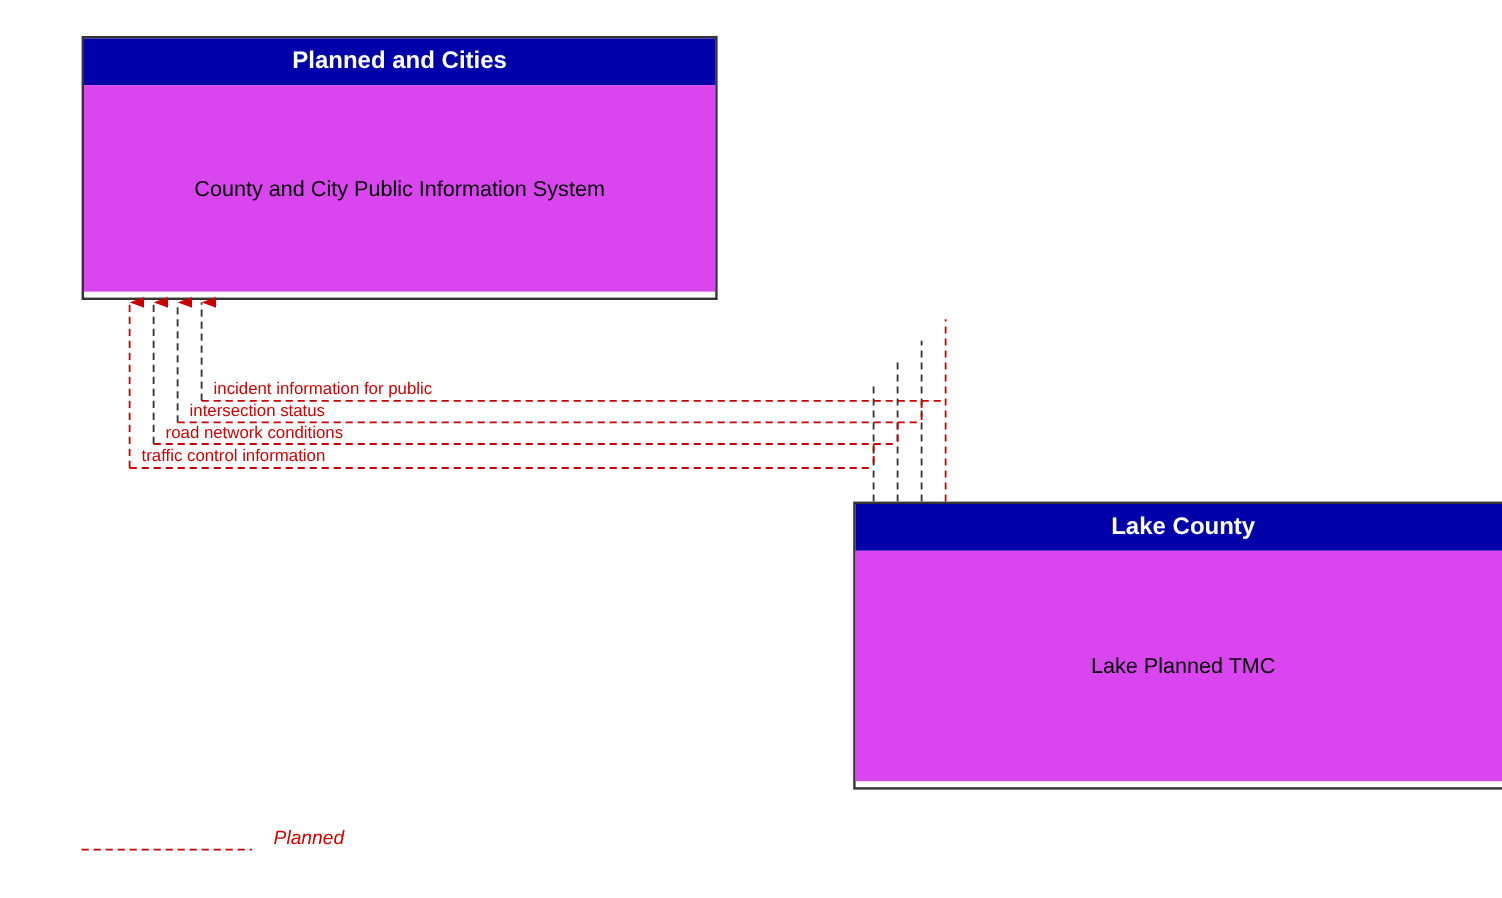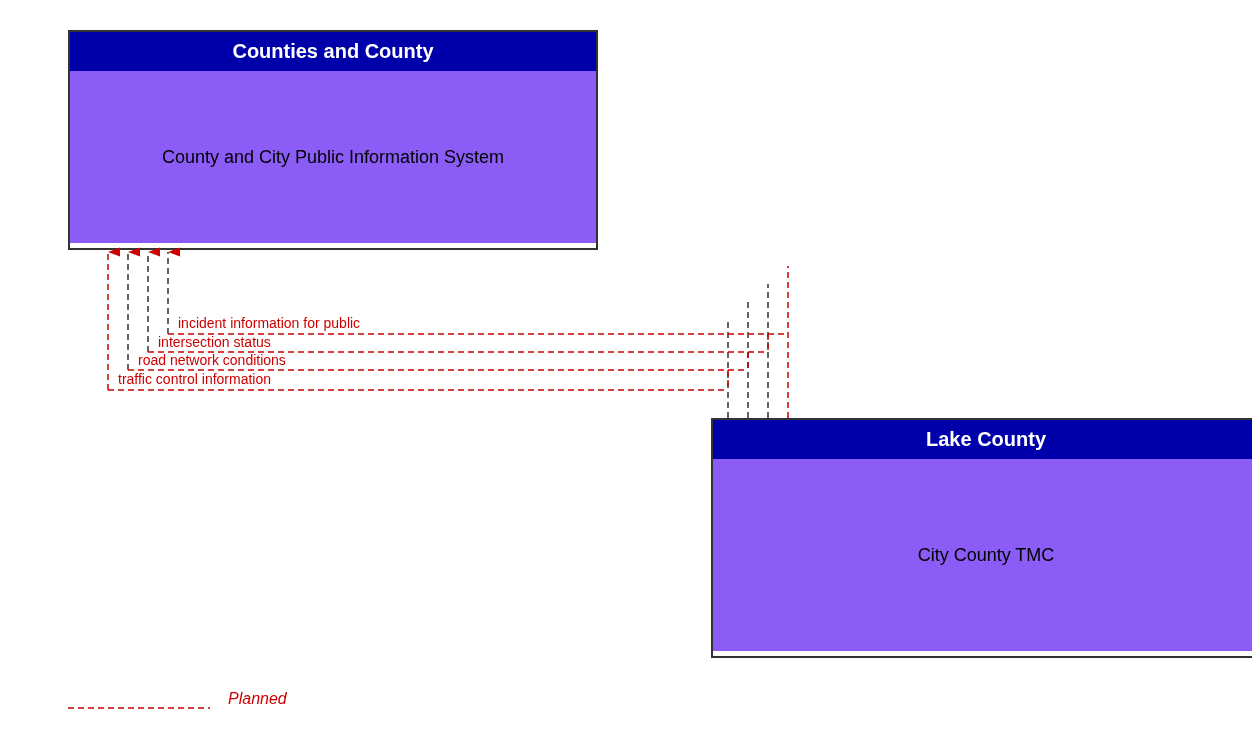--- a/index.html
+++ b/index.html
@@ -31,21 +31,21 @@
     .box-header-blue {
       background: #0000aa;
       color: #ffffff;
       font-size: 20px;
       font-weight: bold;
       text-align: center;
       padding: 8px 10px;
     }
 
     .box-body {
-      background: #8b5cf6;
+      background: #d946ef;
       display: flex;
       align-items: center;
       justify-content: center;
       height: calc(100% - 44px);
       padding: 10px;
     }
 
     .box-body-text {
       font-size: 18px;
       font-weight: normal;
@@ -95,30 +95,30 @@
       color: #cc0000;
       margin-left: 10px;
     }
   </style>
 </head>
 <body>
 
 <div class="diagram-container">
 
   <div class="box-counties">
-    <div class="box-header-blue">Counties and County</div>
+    <div class="box-header-blue">Planned and Cities</div>
     <div class="box-body">
       <div class="box-body-text">County and City Public Information System</div>
     </div>
   </div>
 
   <div class="box-lake">
     <div class="box-header-blue">Lake County</div>
     <div class="box-body">
-      <div class="box-body-text">City County TMC</div>
+      <div class="box-body-text">Lake Planned TMC</div>
     </div>
   </div>
 
   <svg class="diagram-svg">
     <defs>
       <marker id="arrowRed" markerWidth="8" markerHeight="8" refX="6" refY="3" orient="auto">
         <path d="M0,0 L0,6 L8,3 z" fill="#cc0000"></path>
       </marker>
       <marker id="arrowRedUp" markerWidth="8" markerHeight="8" refX="3" refY="0" orient="auto">
         <path d="M0,8 L6,8 L3,0 z" fill="#cc0000"></path>

